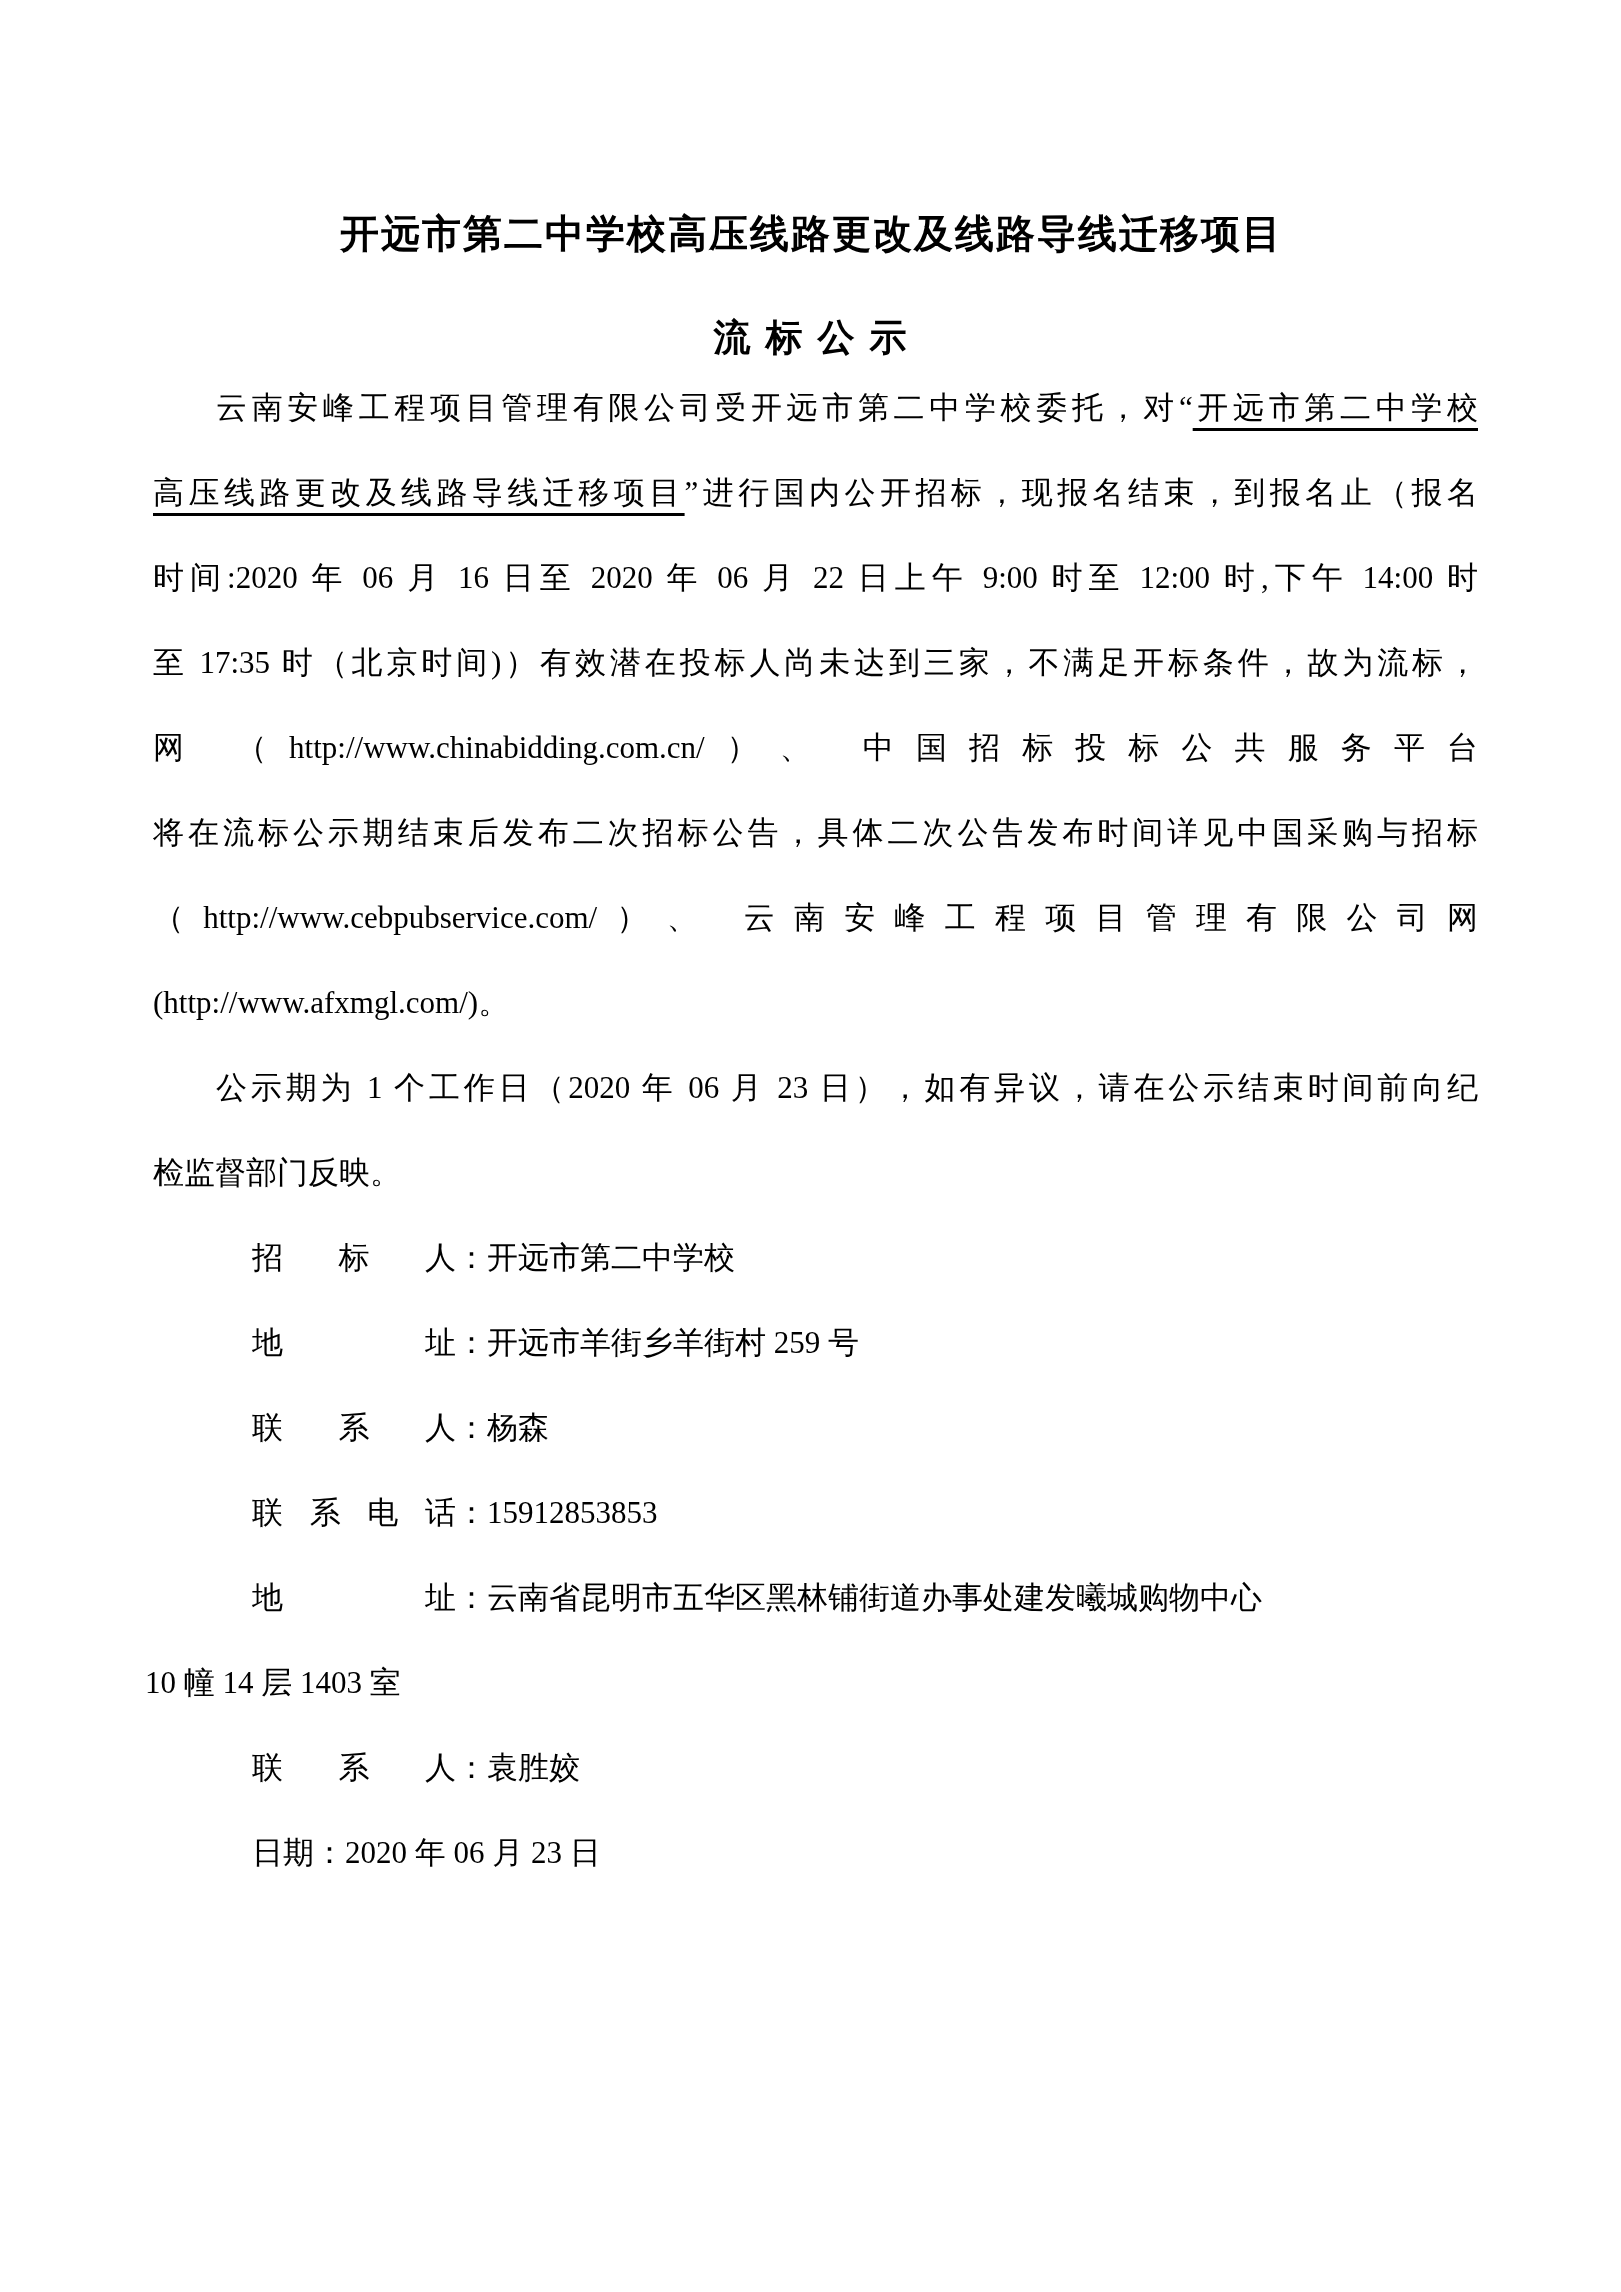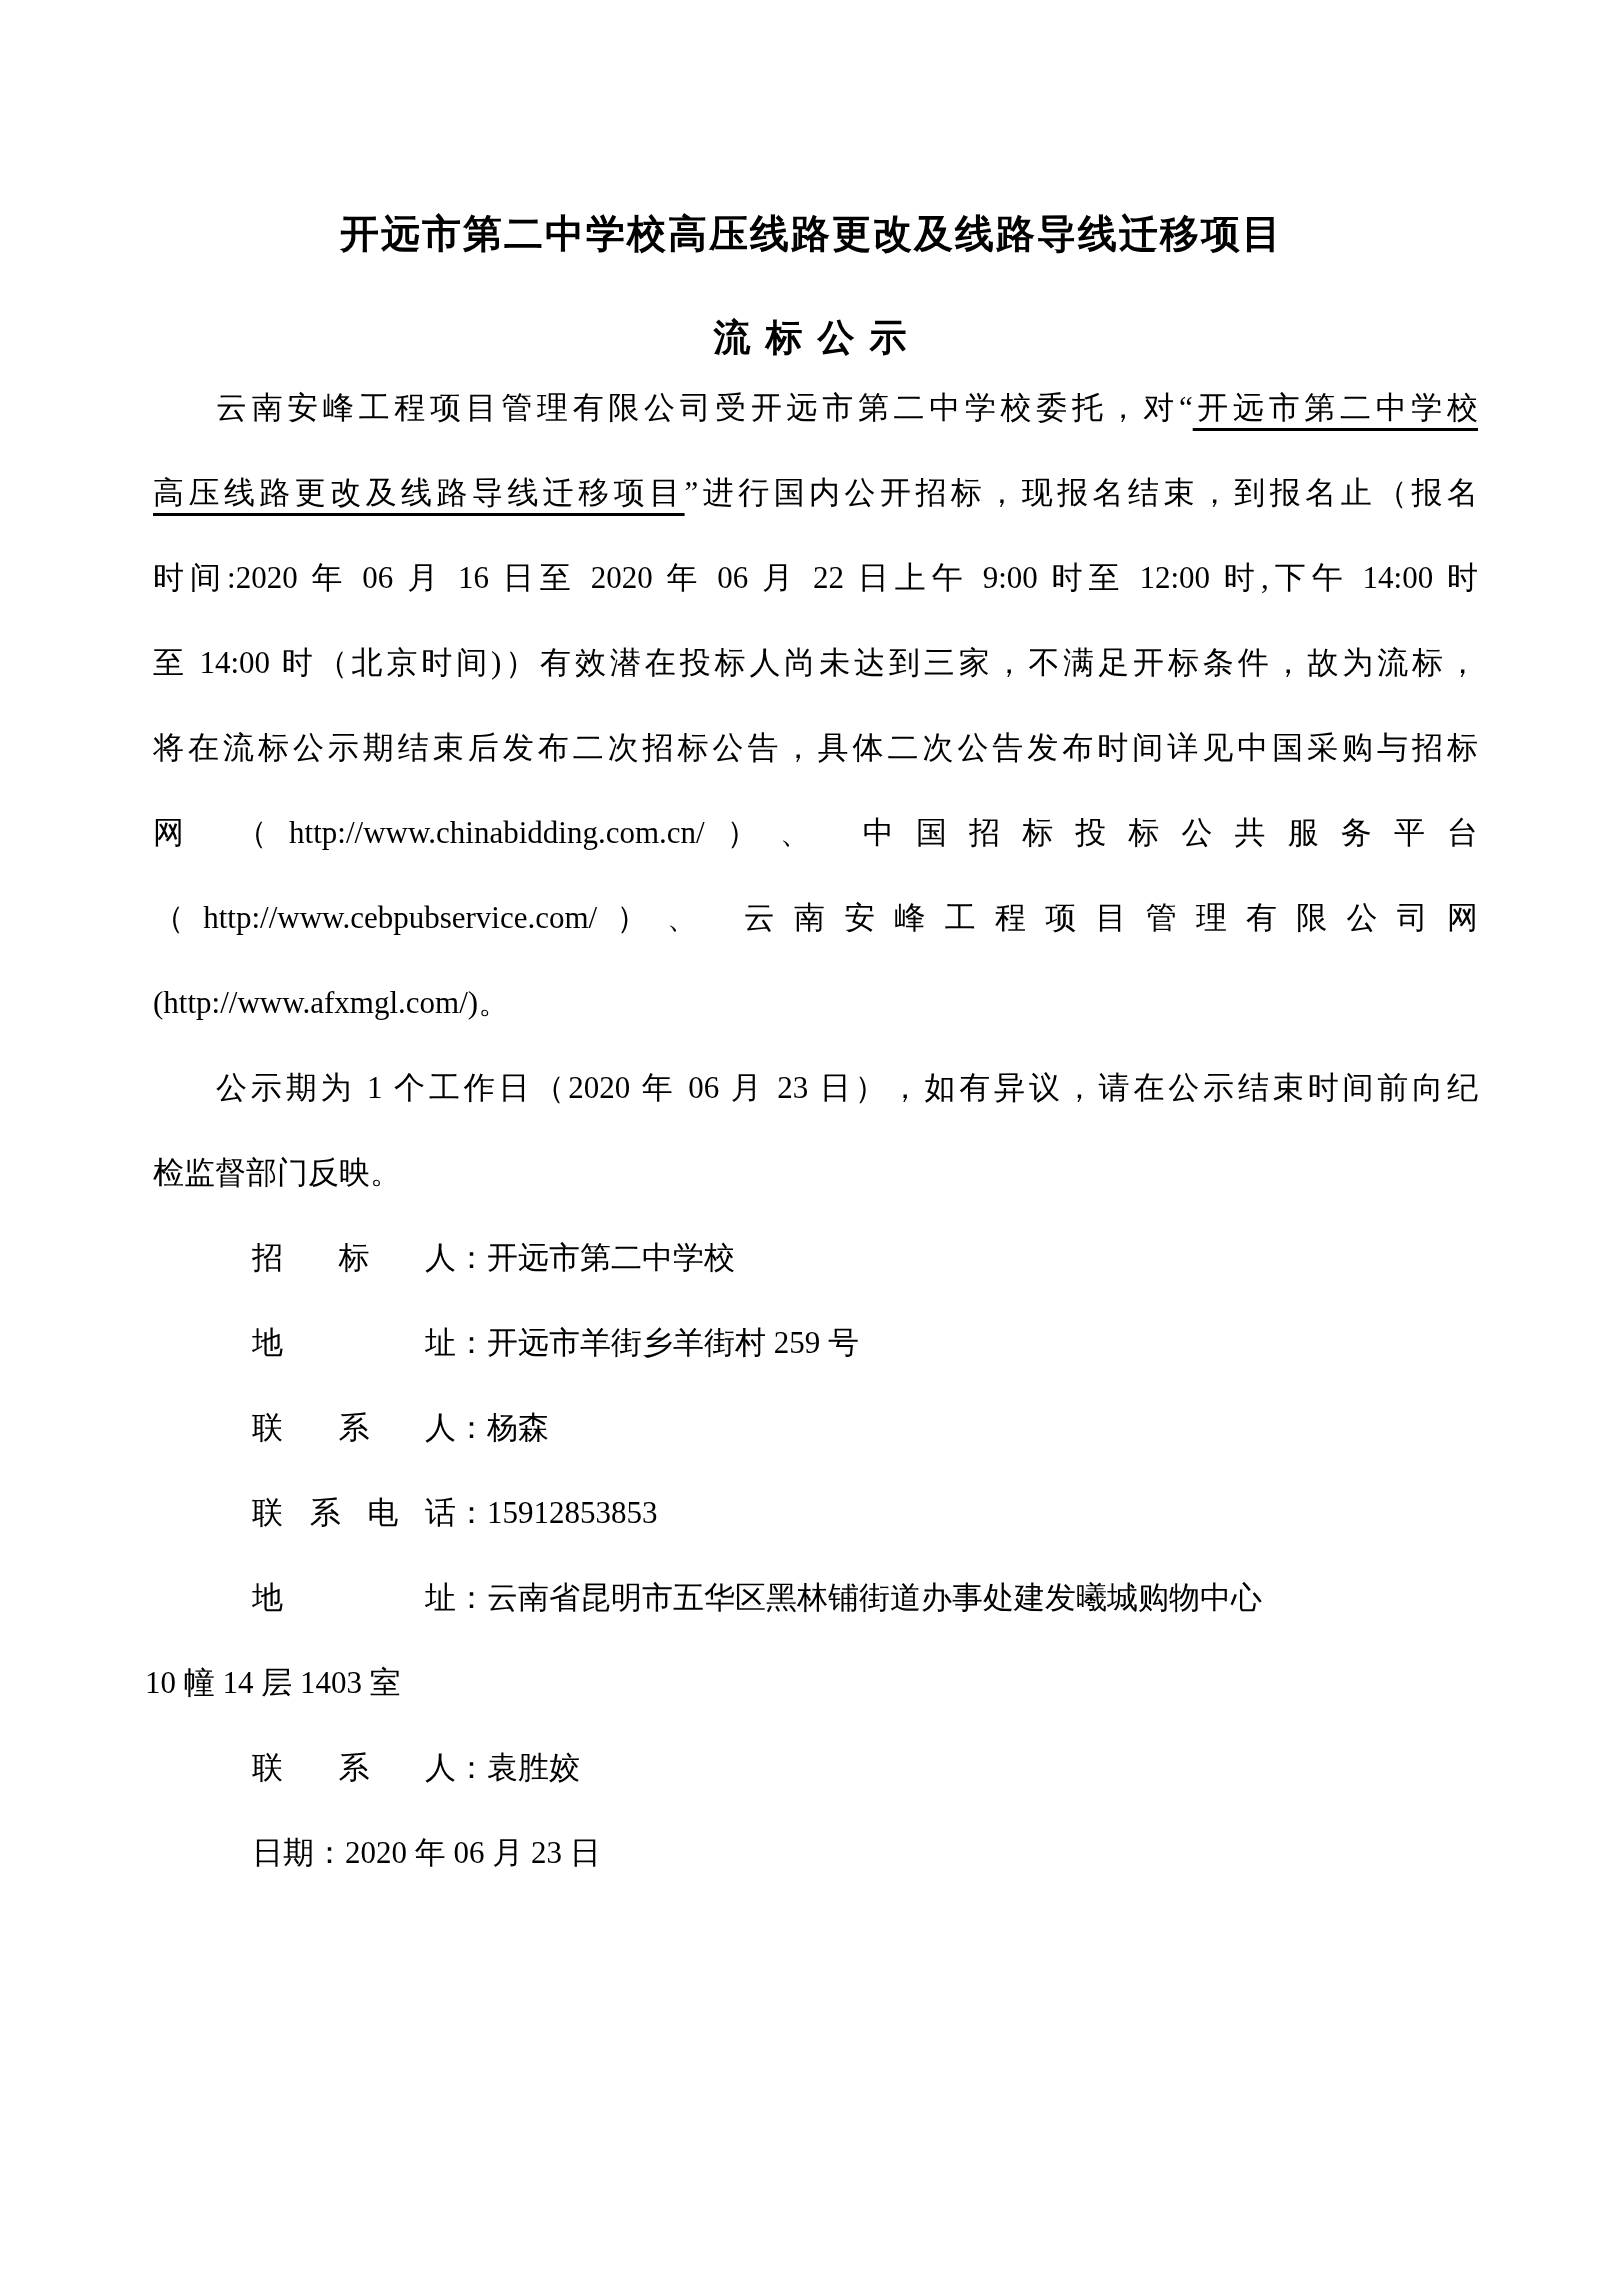--- a/index.html
+++ b/index.html
@@ -86,23 +86,23 @@
 <div class="page">
   <div class="doc-title">开远市第二中学校高压线路更改及线路导线迁移项目</div>
 
   <div class="doc-subtitle">流 标 公 示</div>
 
   <div class="body-text">
     <div id="paragraph-1">
         <div class="line indent"><span>云南安峰工程项目管理有限公司受开远市第二中学校委托，对“</span><span class="u">开远市第二中学校</span></div>
         <div class="line"><span class="u">高压线路更改及线路导线迁移项目</span><span>”进行国内公开招标，现报名结束，到报名止（报名</span></div>
         <div class="line"><span>时间:2020 年 06 月 16 日至 2020 年 06 月 22 日上午 9:00 时至 12:00 时,下午 14:00 时</span></div>
-        <div class="line"><span>至 14:00 时（北京时间)）有效潜在投标人尚未达到三家，不满足开标条件，故为流标，</span></div>
+        <div class="line"><span>至 17:35 时（北京时间)）有效潜在投标人尚未达到三家，不满足开标条件，故为流标，</span></div>
+        <div class="line"><span>网 （http://www.chinabidding.com.cn/）、 中国招标投标公共服务平台</span></div>
         <div class="line"><span>将在流标公示期结束后发布二次招标公告，具体二次公告发布时间详见中国采购与招标</span></div>
-        <div class="line"><span>网 （http://www.chinabidding.com.cn/）、 中国招标投标公共服务平台</span></div>
         <div class="line"><span>（http://www.cebpubservice.com/）、 云南安峰工程项目管理有限公司网</span></div>
         <div class="line last"><span>(http://www.afxmgl.com/)。</span></div>
       </div>
     <div id="paragraph-2">
         <div class="line indent"><span>公示期为 1 个工作日（2020 年 06 月 23 日），如有异议，请在公示结束时间前向纪</span></div>
         <div class="line last"><span>检监督部门反映。</span></div>
       </div>
     <div id="contact-list">
         <div class="contact-line"><span class="clabel spread">招标人</span><span>：</span><span>开远市第二中学校</span></div>
         <div class="contact-line"><span class="clabel spread">地址</span><span>：</span><span>开远市羊街乡羊街村 259 号</span></div>

